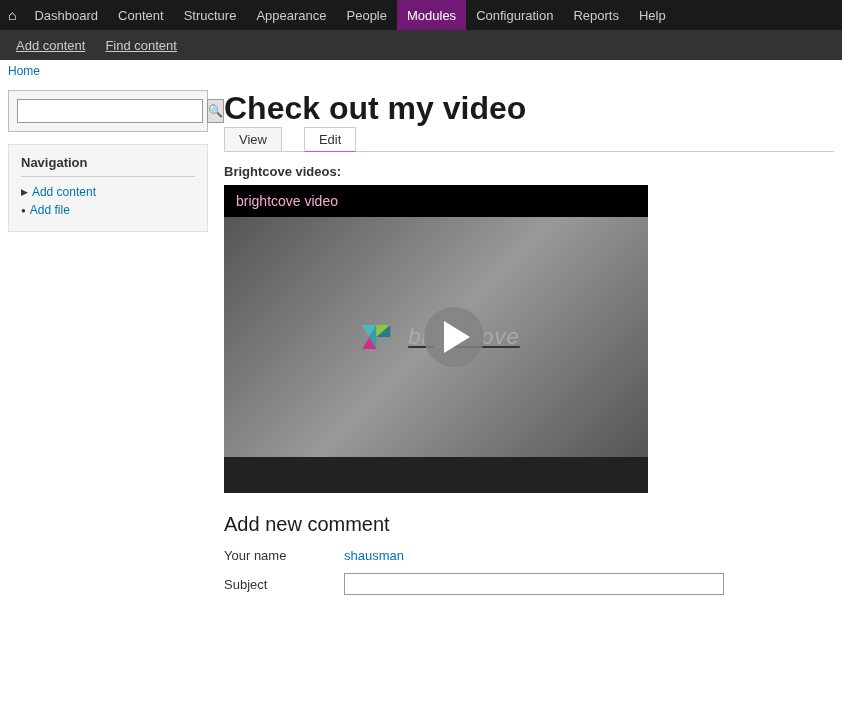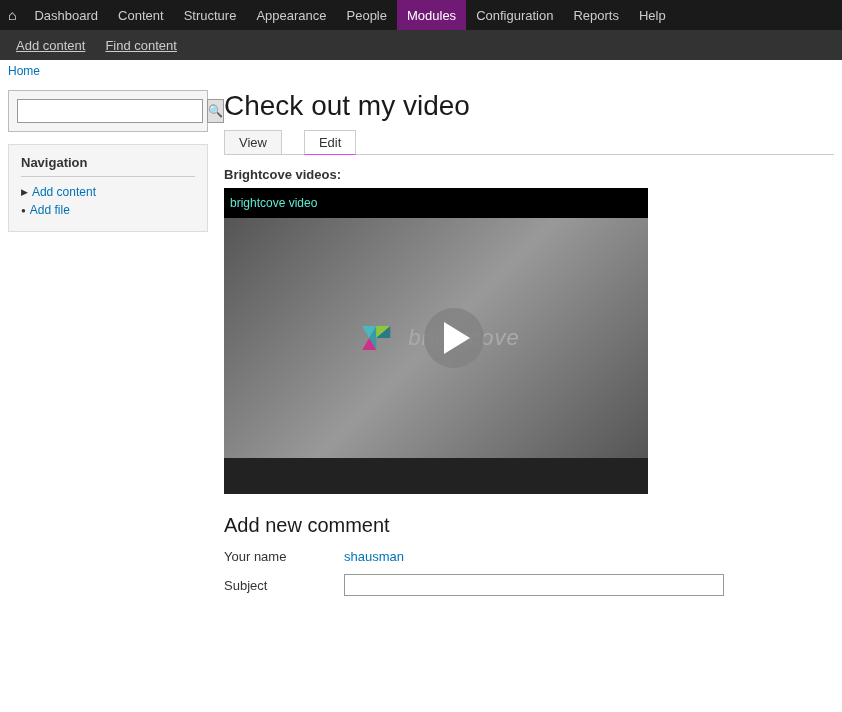--- a/index.html
+++ b/index.html
@@ -120,23 +120,22 @@
     }
     .nav-link-item a { color: #0073b6; text-decoration: none; }
     .bullet-tri { color: #333; font-size: 9px; }
     .bullet-circle { color: #333; font-size: 8px; }
 
     
     #main {
       flex: 1;
     }
     #page-title {
-      font-size: 28px;
-      font-weight: normal;
-      margin-bottom: 8px;
+      font-size: 32px;
+      font-weight: bold;
       color: #1a1a1a;
     }
 
     
     #tabs {
       display: flex;
       border-bottom: 1px solid #ccc;
       margin-bottom: 12px;
       gap: 20px;
     }
@@ -170,42 +169,43 @@
       font-weight: bold;
       margin-bottom: 6px;
     }
     #video-container {
       width: 424px;
       background: #000;
       position: relative;
     }
     #video-title-bar {
       background: #000;
-      color: #5eead4;
-      font-size: 12px;
-      padding: 8px 6px;
+      color: #f9a8d4;
+      font-size: 14px;
+      padding: 8px 12px;
       font-family: Arial, sans-serif;
     }
     #video-player {
       width: 424px;
       height: 240px;
       background: linear-gradient(135deg, #555 0%, #999 50%, #555 100%);
       position: relative;
       display: flex;
       align-items: center;
       justify-content: center;
     }
     .brightcove-logo {
       position: absolute;
       left: 50%;
       top: 50%;
       transform: translate(-50%, -50%);
       display: flex;
       align-items: center;
       gap: 6px;
+      text-decoration: underline;
     }
     .logo-graphic {
       width: 50px;
       height: 40px;
     }
     .brightcove-text {
       font-size: 22px;
       color: #aaa;
       font-style: italic;
       letter-spacing: 1px;

